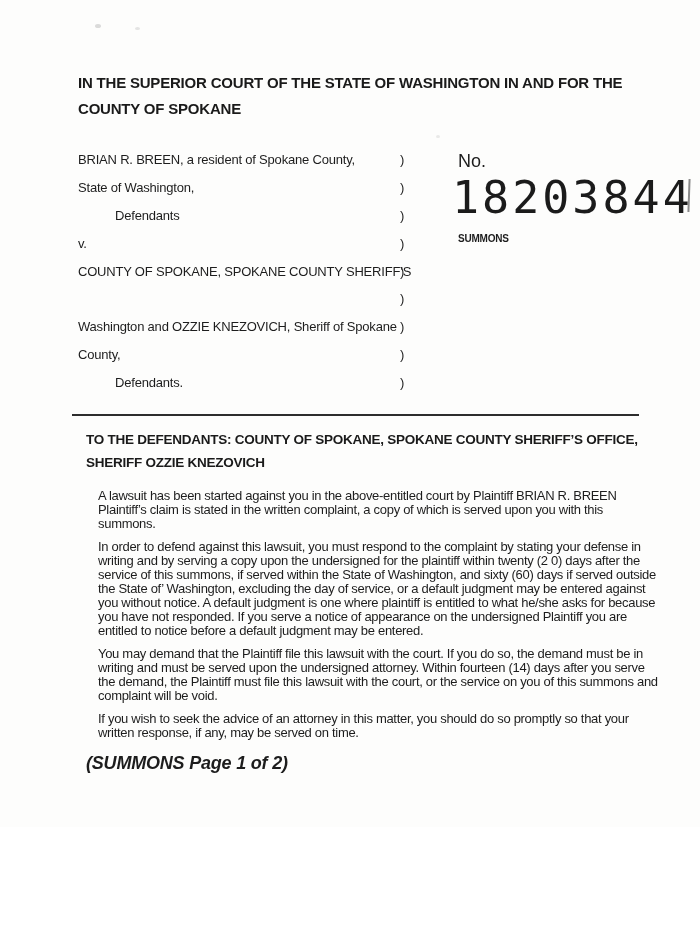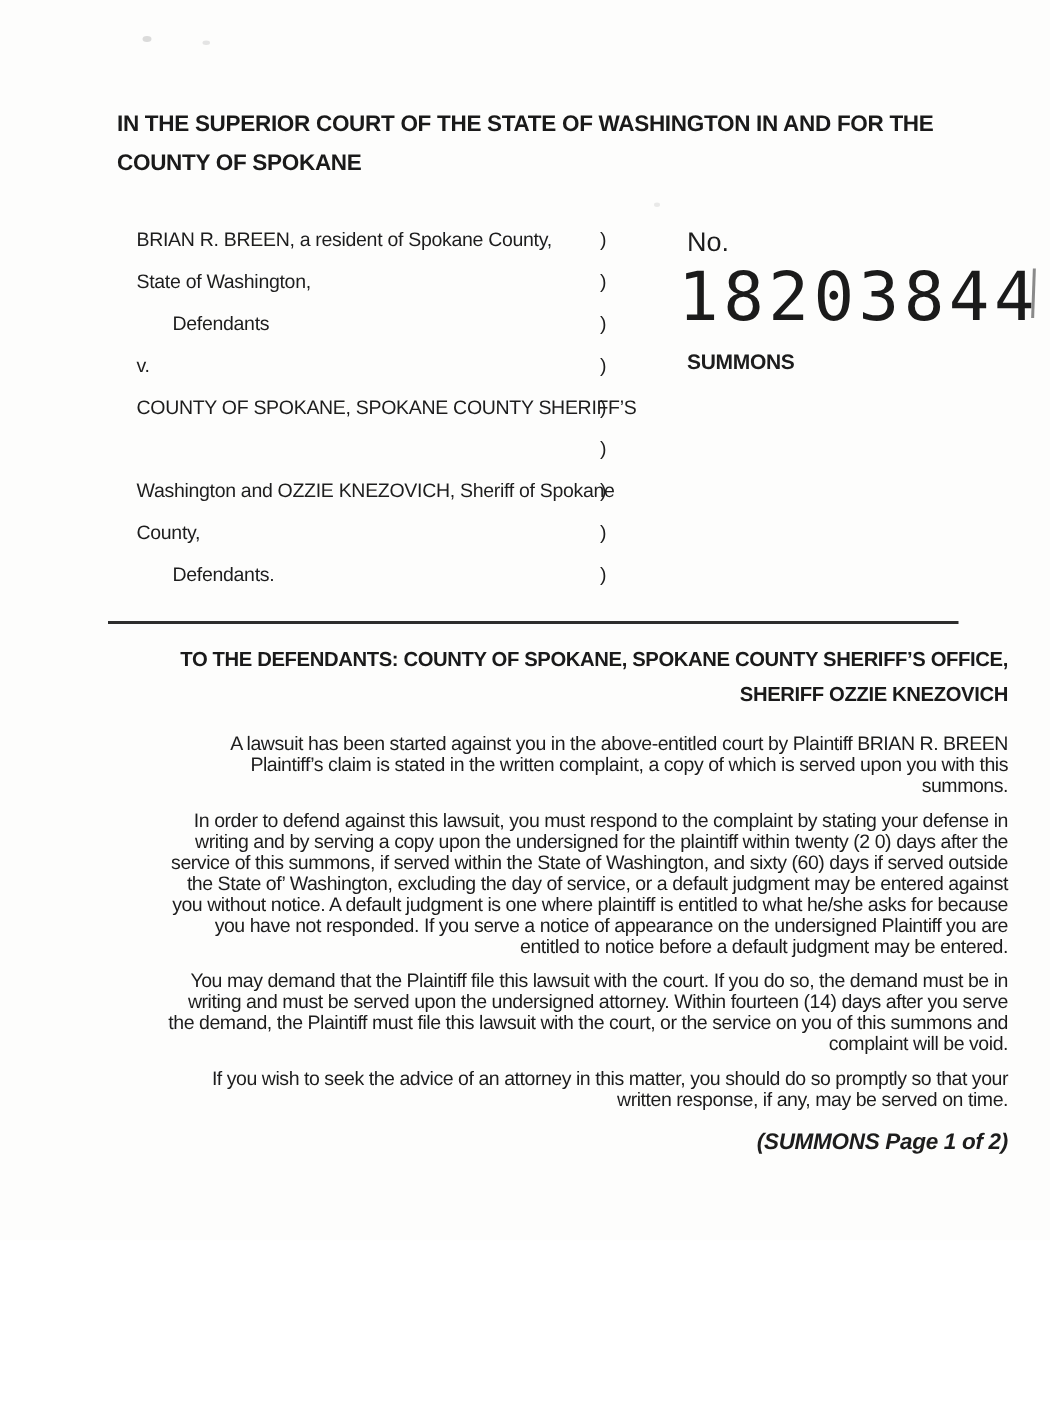--- a/index.html
+++ b/index.html
@@ -31,21 +31,21 @@
     left: 78px; top: 147px;
     width: 360px;
   }
   .cap-row {
     position: relative;
     height: 27.9px;
     font-size: 13px;
     letter-spacing: -0.2px;
     line-height: 18px;
   }
-  .cap-row .cap-text { position: absolute; left: 13px; top: 4px; white-space: nowrap; }
+  .cap-row .cap-text { position: absolute; left: 0; top: 4px; white-space: nowrap; }
   .cap-row.indent .cap-text { left: 37px; }
   .cap-row .cap-paren { position: absolute; left: 322px; top: 4px; }
 
   
   .case-no-label {
     position: absolute; left: 458px; top: 151px;
     font-size: 18px;
   }
   .case-number-stamp {
     position: absolute; left: 452px; top: 171px;
@@ -56,55 +56,54 @@
     white-space: nowrap;
   }
   .partial-digit {
     position: absolute; left: 688px; top: 179px;
     width: 2px; height: 33px;
     background: #8a8a8a;
     transform: rotate(2deg);
   }
   .doc-title {
     position: absolute; left: 458px; top: 233px;
-    font-size: 14px;
+    font-size: 10px;
     font-weight: 700;
     letter-spacing: -0.2px;
   }
 
   .caption-rule {
     position: absolute;
     left: 72px; top: 414px;
     width: 567px; height: 2px;
     background: #2d2d2d;
   }
 
   
   .body-block {
     position: absolute;
-    left: 60px; top: 428px;
+    left: 86px; top: 428px;
     width: 612px;
-    text-align: right;
   }
   .addressee {
     font-size: 13.5px;
     font-weight: 700;
     letter-spacing: -0.25px;
     line-height: 23px;
     margin: 0 0 15px 0;
     color: #1a1a1a;
   }
   .para {
     font-size: 13px;
     letter-spacing: -0.3px;
     line-height: 14px;
     margin: 0 0 9px 12px;
   }
   .page-footer {
-    font-size: 15px;
+    font-size: 18px;
     font-weight: 700;
     font-style: italic;
     letter-spacing: -0.2px;
     margin-top: 13px;
   }
 
   
   .artifact {
     position: absolute;
     border-radius: 50%;

